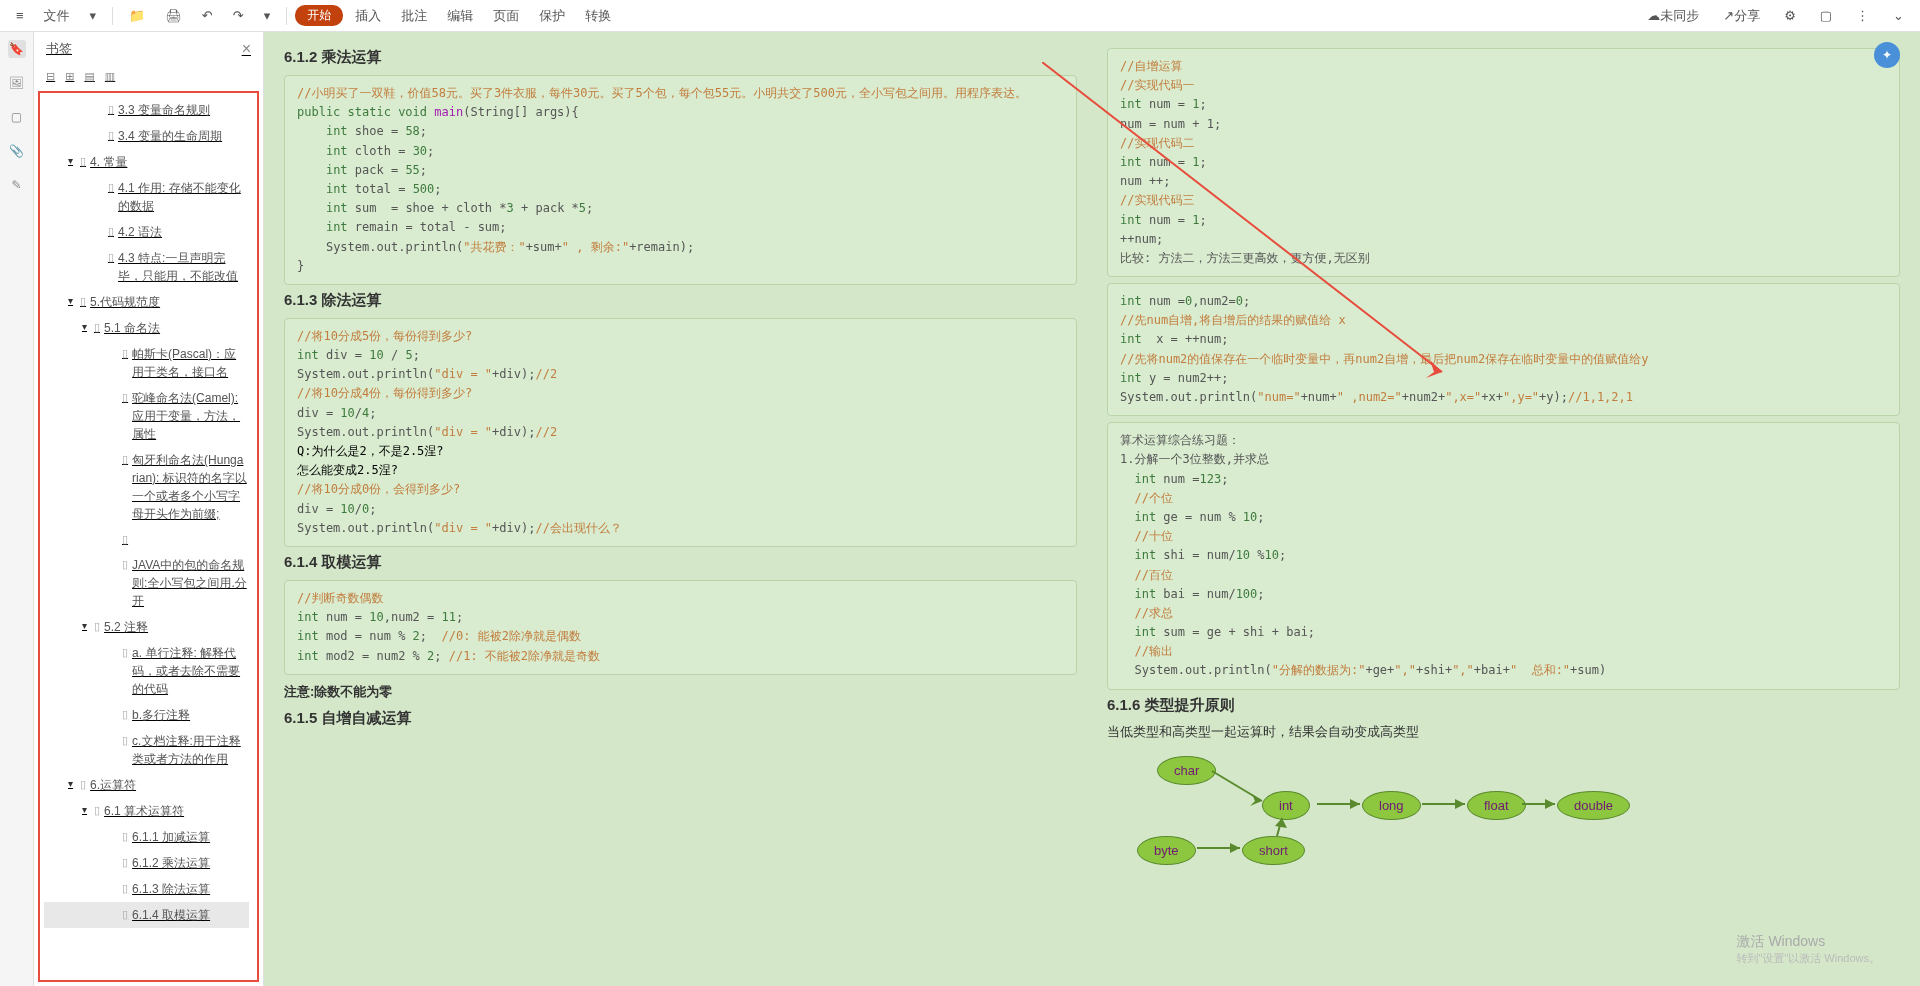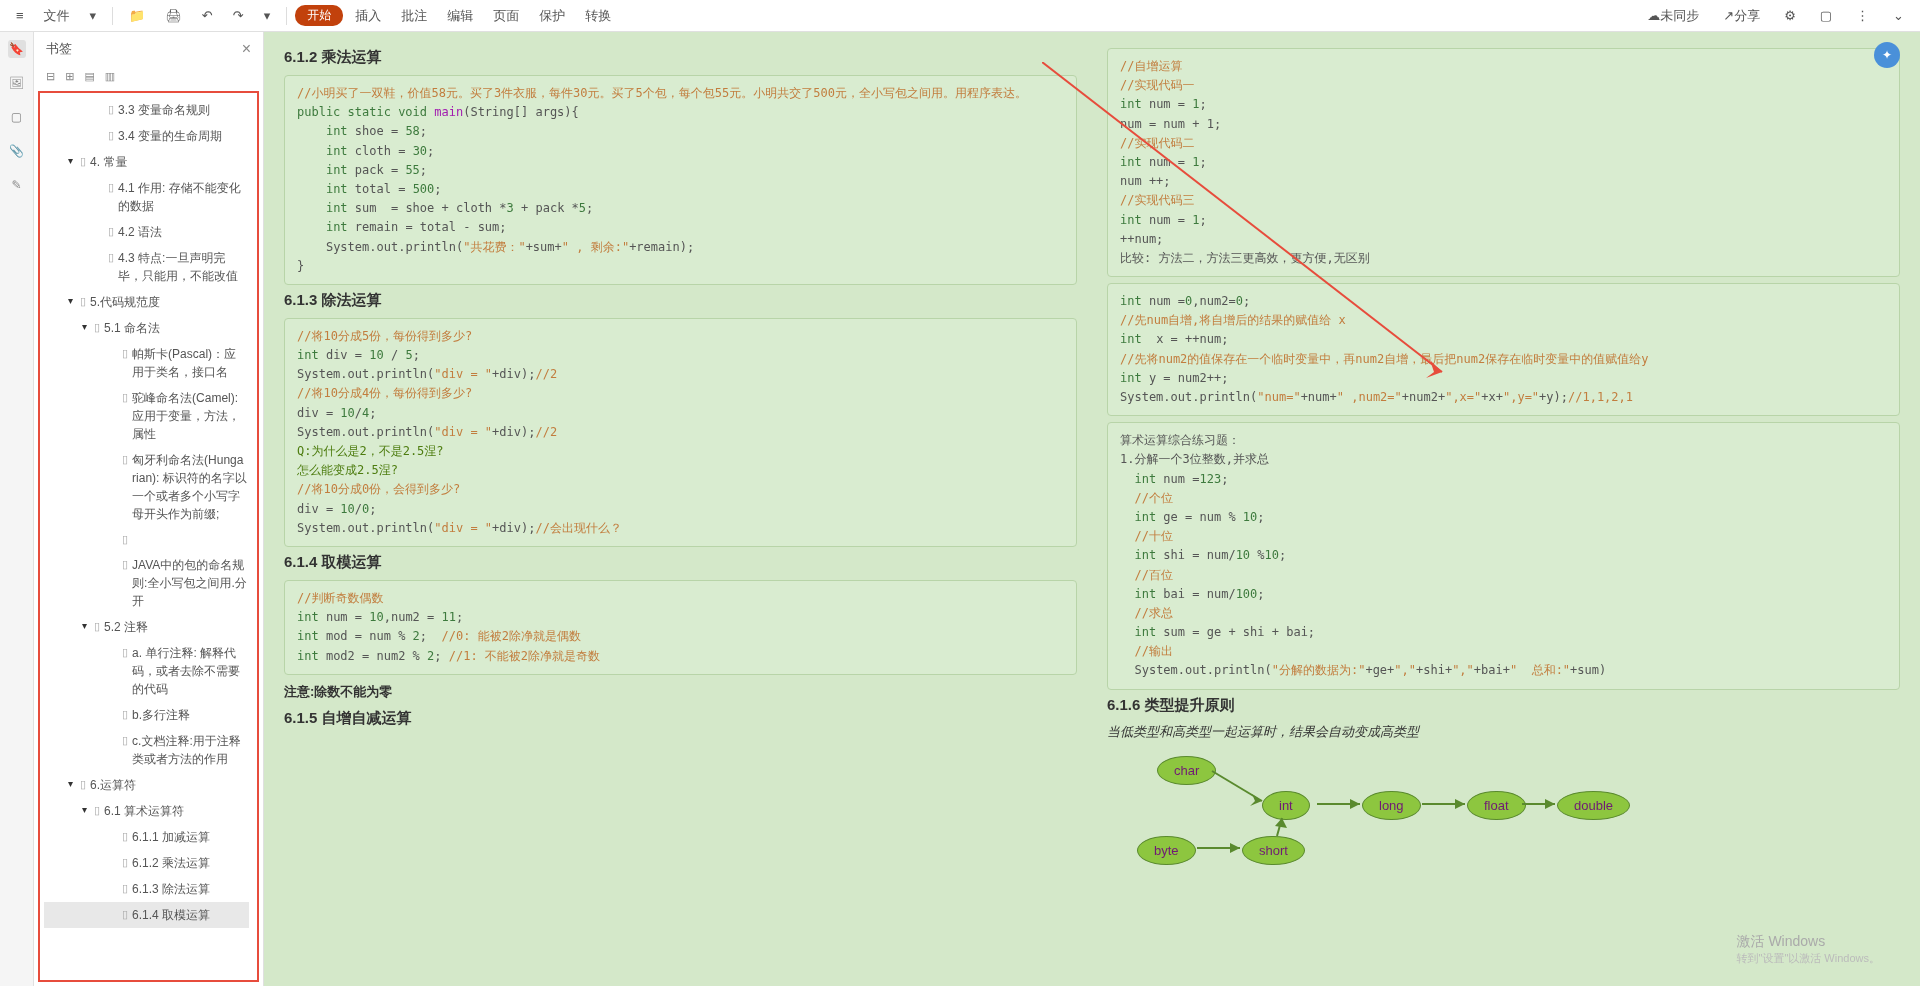--- a/index.html
+++ b/index.html
@@ -10,50 +10,50 @@
     .toolbar-btn.start { background: #c2410c; color: white; border-radius: 10px; padding: 2px 12px; font-size: 12px; }
     .toolbar-right { margin-left: auto; display: flex; gap: 8px; align-items: center; }
     .toolbar-sep { width: 1px; height: 18px; background: #ddd; margin: 0 4px; }
     
     .main-layout { display: flex; height: calc(100vh - 32px); }
     
     .left-rail { width: 34px; background: #f5f5f5; border-right: 1px solid #e0e0e0; display: flex; flex-direction: column; align-items: center; padding-top: 8px; gap: 16px; }
     .rail-icon { width: 18px; height: 18px; color: #888; cursor: pointer; display: flex; align-items: center; justify-content: center; }
     .rail-icon.active { background: #e0e0e0; padding: 4px; border-radius: 3px; }
     
-    .bookmark-panel { width: 230px; border-right: 1px solid #e0e0e0; display: flex; flex-direction: column; position: relative; }
+    .bookmark-panel { width: 230px; border-right: 1px solid #e0e0e0; display: flex; flex-direction: column; position: relative; text-decoration: underline; }
     .bookmark-header { padding: 8px 12px; display: flex; justify-content: space-between; align-items: center; color: #555; font-size: 13px; }
     .bookmark-tools { padding: 4px 12px; display: flex; gap: 10px; color: #888; font-size: 11px; }
     .bookmark-tree { flex: 1; overflow-y: auto; padding: 4px 8px 4px 4px; border: 2px solid #e74c3c; margin: 4px; }
     .tree-item { padding: 4px 2px; cursor: pointer; color: #555; font-size: 12px; line-height: 1.5; display: flex; align-items: flex-start; }
     .tree-item.selected { background: #e8e8e8; }
     .tree-indent-1 { padding-left: 24px; }
     .tree-indent-2 { padding-left: 38px; }
     .tree-indent-3 { padding-left: 52px; }
     .tree-indent-4 { padding-left: 66px; }
     .tree-toggle { width: 10px; margin-right: 2px; color: #333; font-size: 10px; flex-shrink: 0; }
     .tree-icon { margin-right: 4px; color: #aaa; flex-shrink: 0; font-size: 11px; }
     .tree-label { flex: 1; word-break: break-all; }
     
     .content-area { flex: 1; background: #d4e8c9; overflow: auto; padding: 10px 20px; display: flex; gap: 30px; position: relative; }
     .content-col { flex: 1; min-width: 0; }
     
     .section-title { font-size: 15px; font-weight: bold; color: #333; margin: 6px 0 8px 0; }
     .section-note { font-size: 13px; font-weight: bold; color: #333; margin: 8px 0; }
-    .section-text { font-size: 13px; color: #333; margin: 8px 0; font-style: italic; }
+    .section-text { font-size: 13px; color: #333; margin: 8px 0; }
     
     .code-block { background: #d9ecd0; border: 1px solid #b8d4a8; border-radius: 4px; padding: 8px 12px; margin: 6px 0; font-family: Consolas, monospace; font-size: 12px; line-height: 1.6; white-space: pre; overflow-x: auto; }
     .c-comment { color: #c27d3e; }
     .c-keyword { color: #3d7a3d; }
     .c-type { color: #3d7a3d; }
     .c-string { color: #c27d3e; }
     .c-num { color: #3d7a3d; }
     .c-method { color: #a21caf; }
     .c-text { color: #555; }
-    .c-question { color: #4d7c0f; margin-top: 37px; }
+    .c-question { color: #000000; margin-top: 37px; }
     
     .diagram { margin-top: 15px; position: relative; height: 110px; }
     .node { position: absolute; background: #8dc63f; border: 1px solid #5a8a2e; border-radius: 50%; padding: 6px 16px; font-size: 13px; color: #701a75; }
     
     .red-arrow { position: absolute; top: 30px; left: 47%; pointer-events: none; z-index: 10; }
     
     .float-btn { position: absolute; right: 20px; top: 10px; width: 26px; height: 26px; background: #4a90d9; border-radius: 50%; color: white; display: flex; align-items: center; justify-content: center; font-size: 12px; }
     
     .watermark { position: fixed; right: 40px; bottom: 20px; color: #aaa; font-size: 14px; }
     .watermark-sub { font-size: 11px; color: #bbb; }

